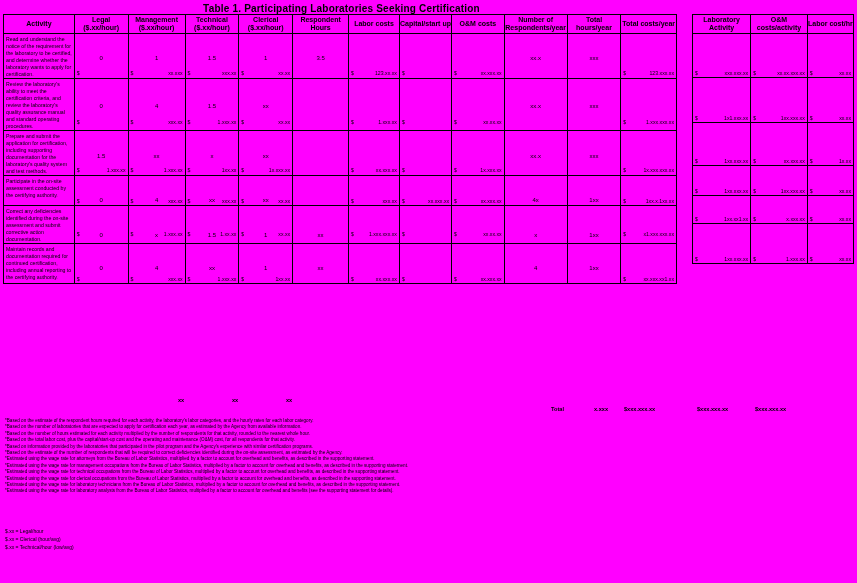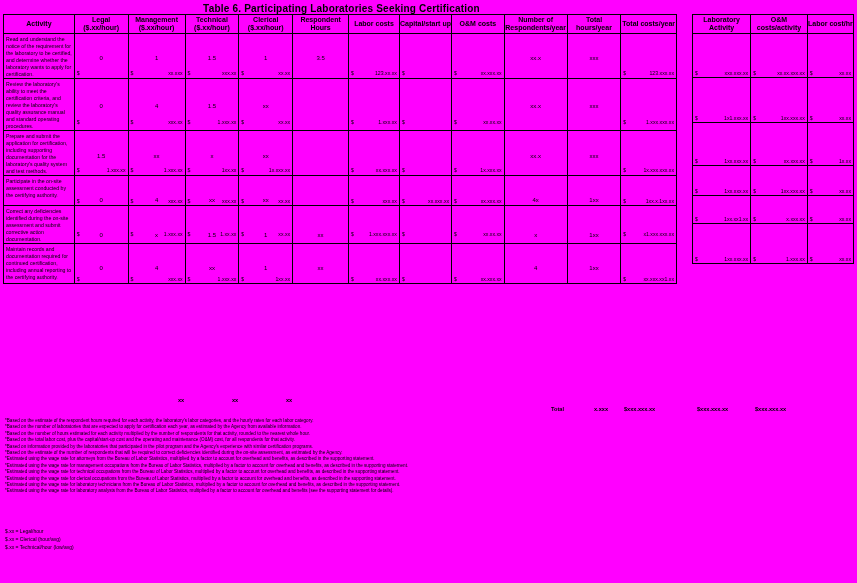--- a/index.html
+++ b/index.html
@@ -73,21 +73,21 @@
     font-size:4.6px;line-height:6.4px;
   }
   .notes div{white-space:nowrap;}
   .legend{
     position:absolute;left:5px;top:527px;font-size:5px;line-height:8px;
   }
 </style>
 </head>
 <body>
 
-<div class="title">Table 6. Participating Laboratories Seeking Certification</div>
+<div class="title">Table 1. Participating Laboratories Seeking Certification</div>
 
 <table id="main-table">
   <thead>
     <tr>
       <th style="width:68px">Activity</th>
       <th style="width:54px">Legal ($.xx/hour)</th>
       <th style="width:57px">Management ($.xx/hour)</th>
       <th style="width:54px">Technical ($.xx/hour)</th>
       <th style="width:54px">Clerical ($.xx/hour)</th>
       <th style="width:56px">Respondent Hours</th>

